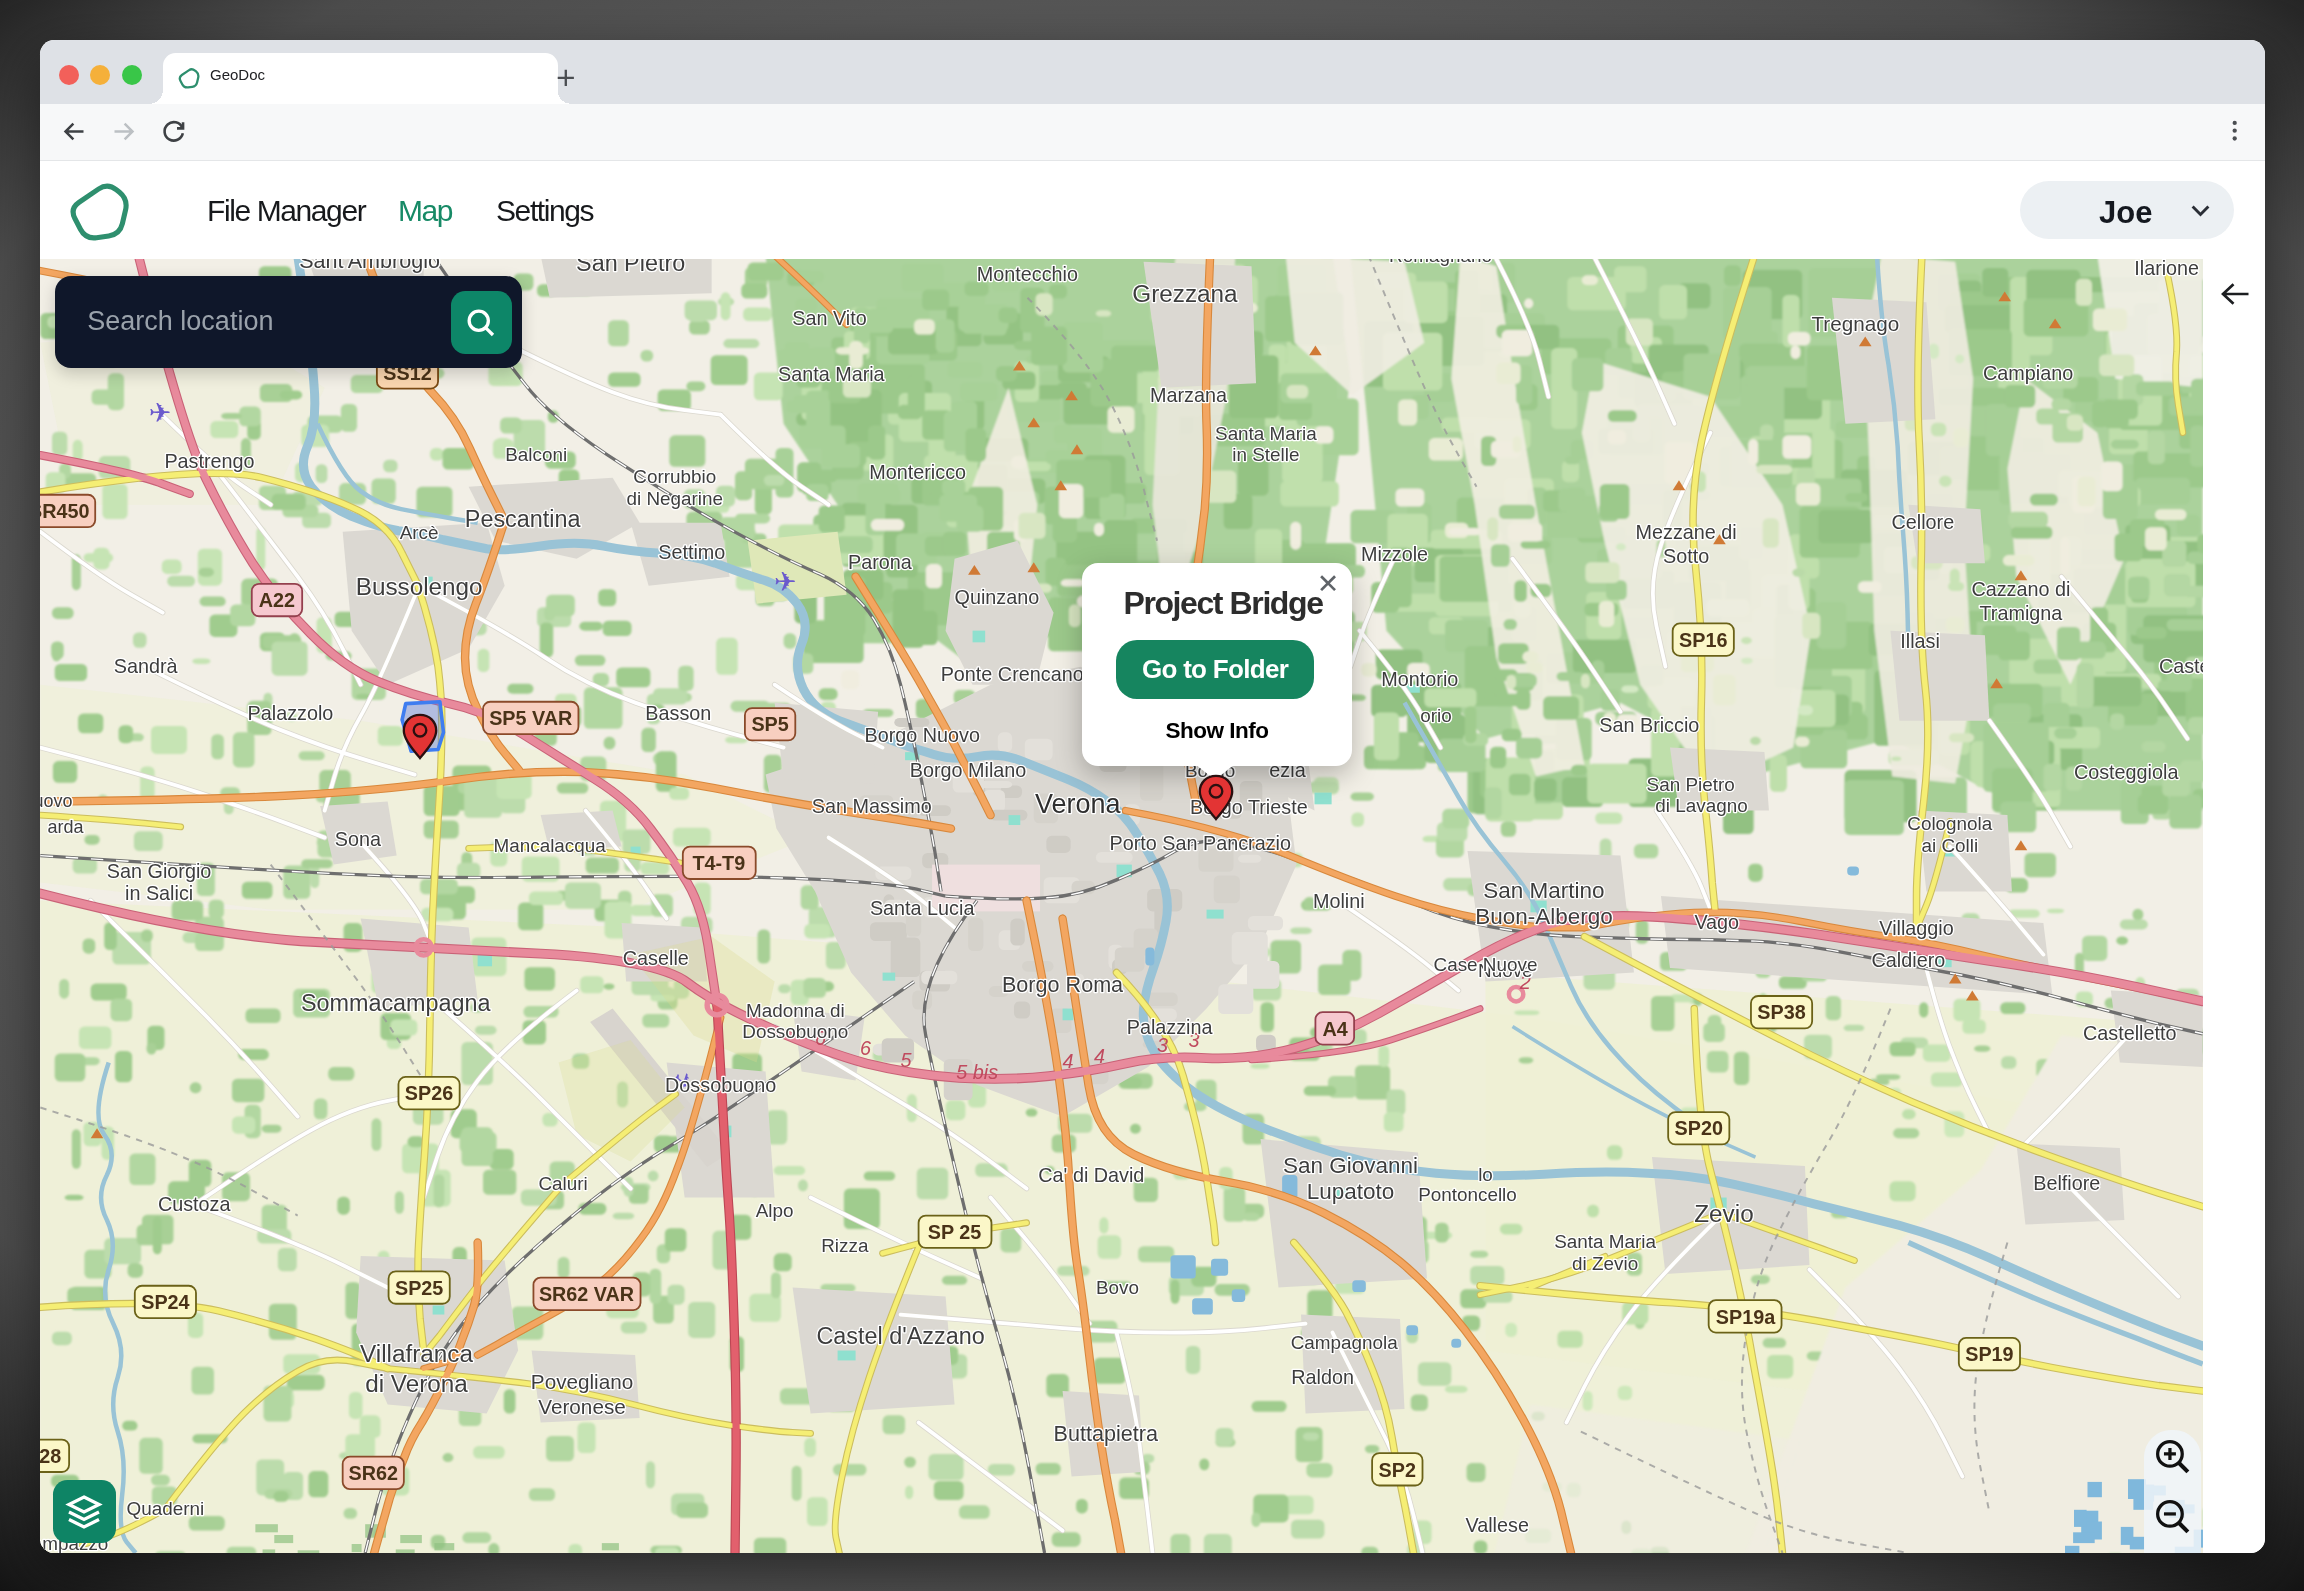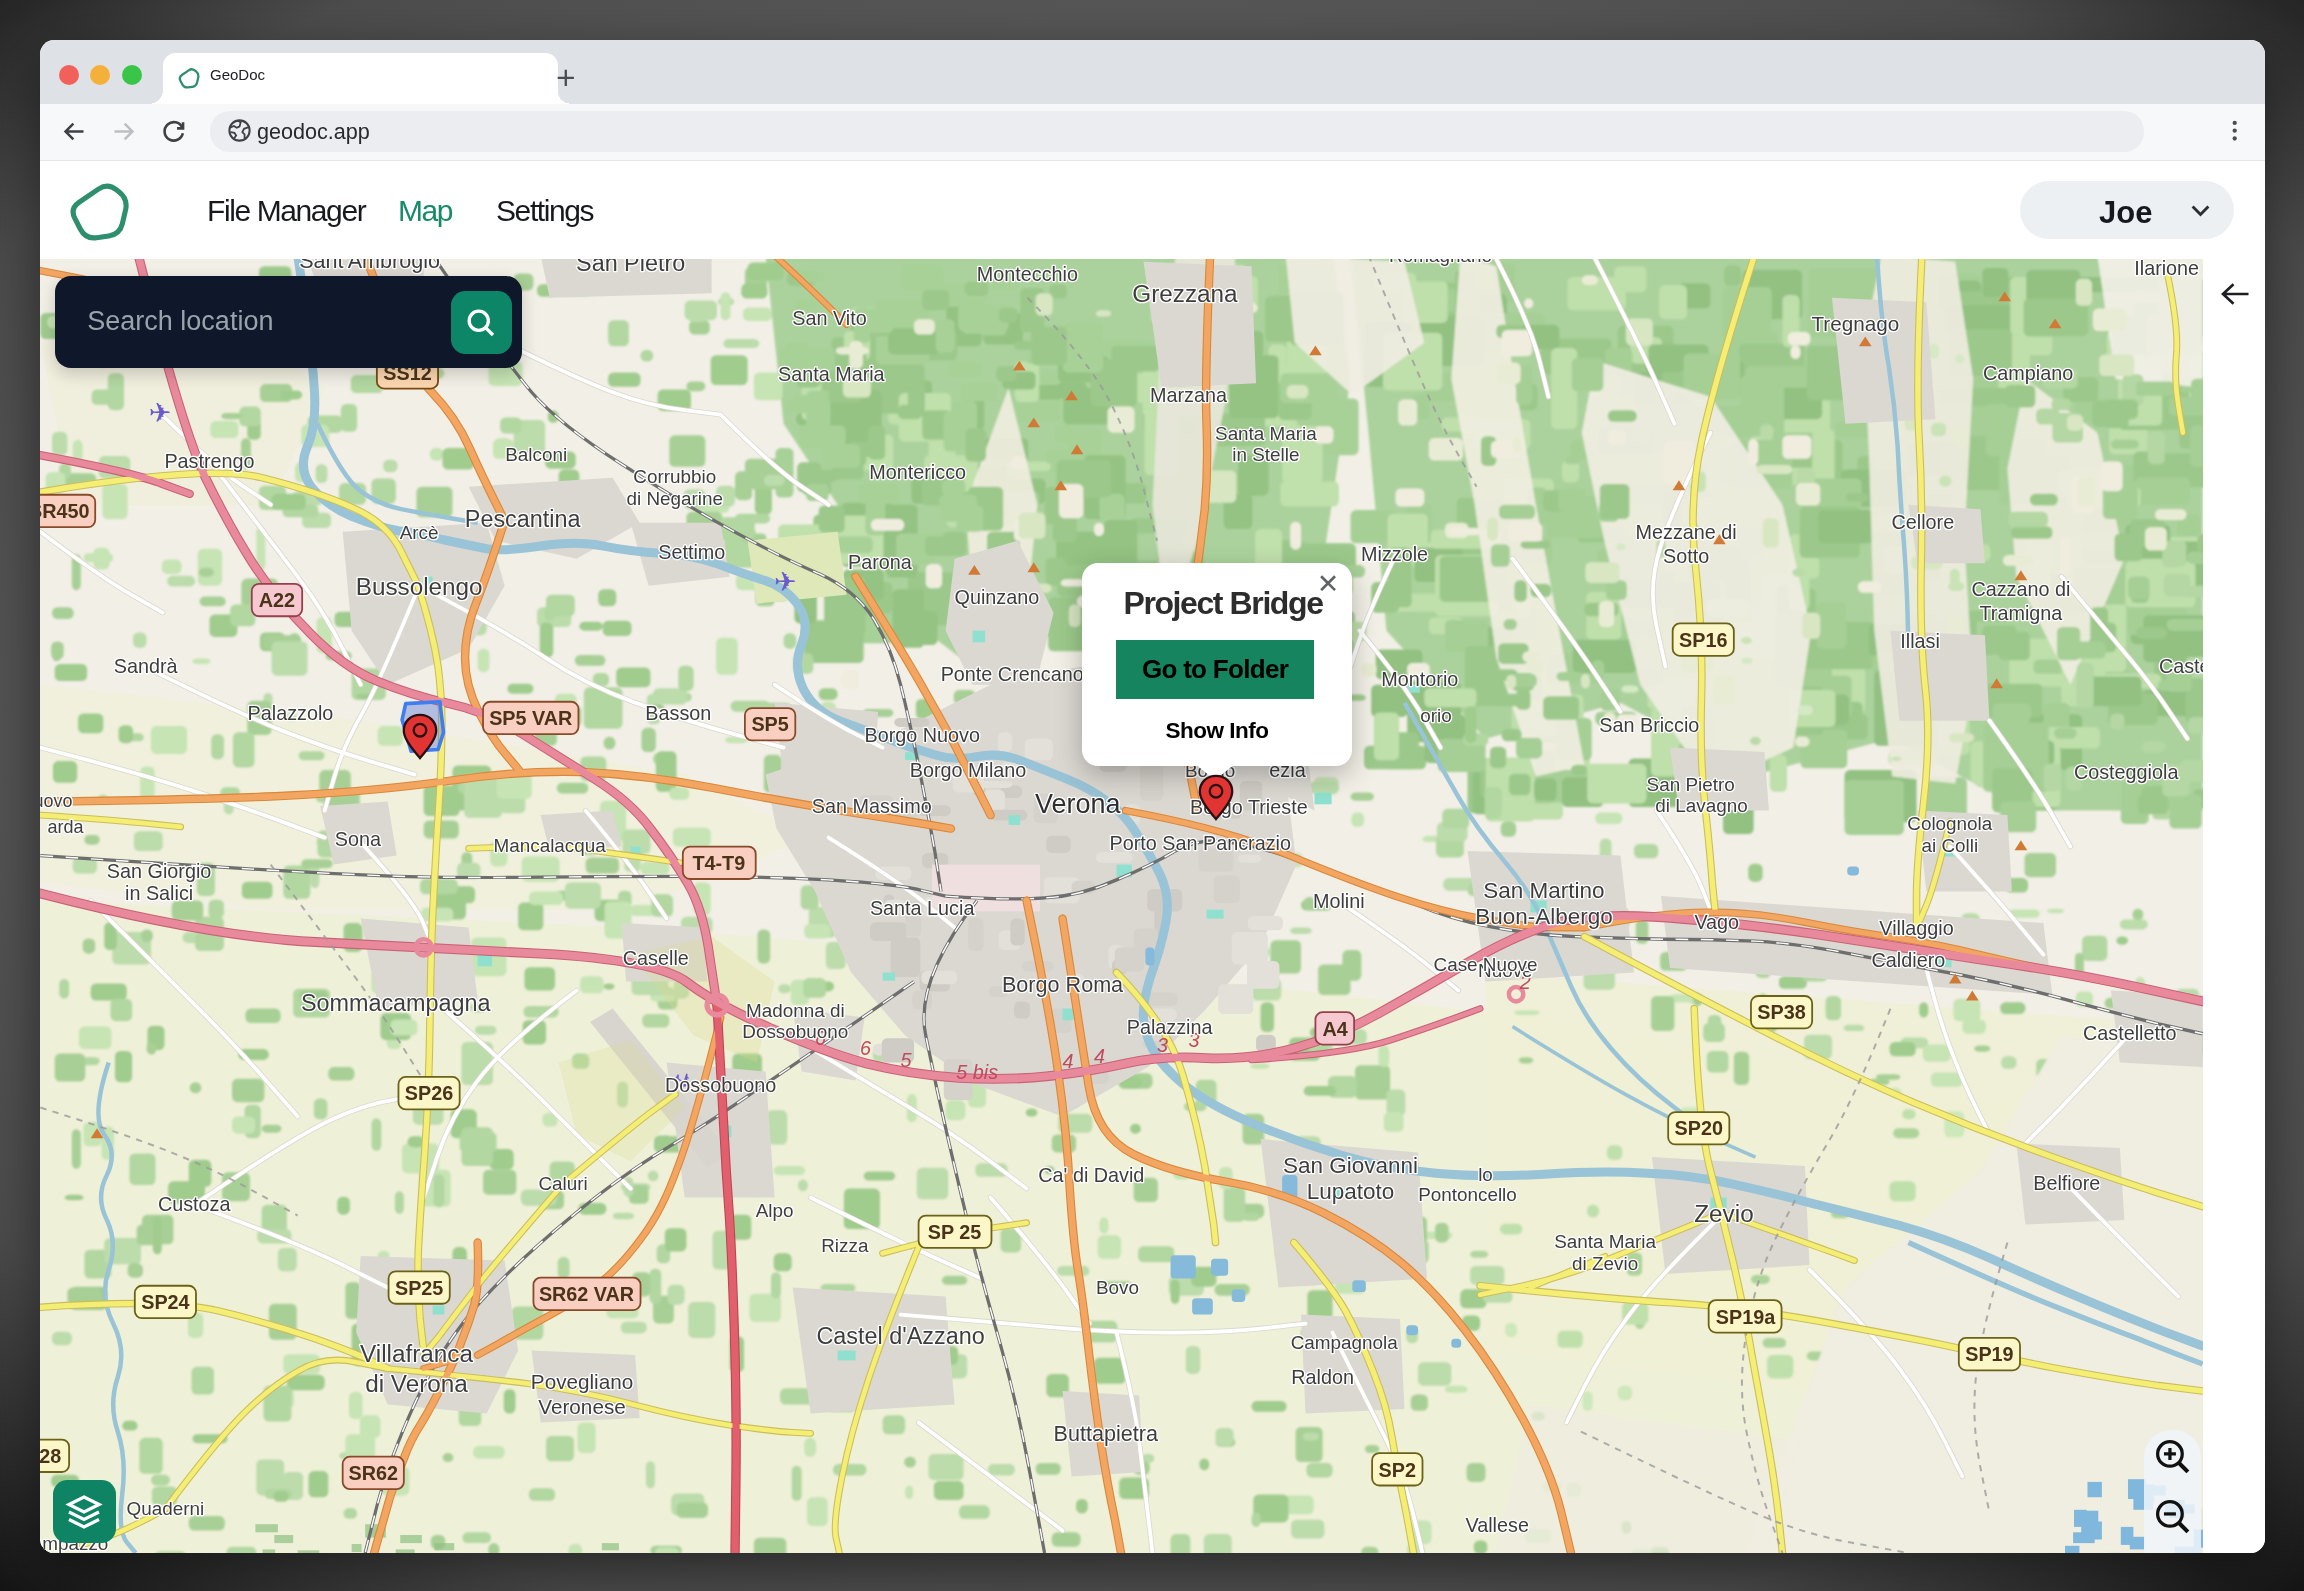--- a/index.html
+++ b/index.html
@@ -34,22 +34,22 @@
 #searchbox { position:absolute; left:15.3px; top:17px; width:467px; height:92px; background:#0f172a; border-radius:16px;
   box-shadow:0 5.4px 16px rgba(0,0,0,0.18); }
 #searchbox .ph { position:absolute; left:32px; top:30px; font-size:27px; color:#9aa2ab; }
 #searchbtn { position:absolute; right:10.8px; top:15.3px; width:61px; height:63px; background:#0d8668; border-radius:14.4px; }
 #popup { position:absolute; left:1042px; top:304px; width:270px; height:203px; background:#fff; border-radius:16px;
   box-shadow:0 9px 27px rgba(0,0,0,0.25); }
 #popup .tail { position:absolute; left:113px; bottom:-14.4px; width:0; height:0;
   border-left:20px solid transparent; border-right:20px solid transparent; border-top:16px solid #fff; }
 #popup h3 { position:absolute; left:0; width:100%; top:21.6px; text-align:center; font-size:32px; letter-spacing:-1.4px; font-weight:bold; color:#2d2d2d;padding-left:12px; }
 #popup .x { position:absolute; right:12.6px; top:5.4px; font-size:27px; color:#5f6368; }
-#gofolder { position:absolute; left:34px; top:77px; width:198px; height:59px; background:#16855f; border-radius:0;
-  color:#000000; font-size:26px; font-weight:bold; text-align:center; line-height:59px; letter-spacing:-0.7px;}
+#gofolder { position:absolute; left:34px; top:77px; width:198px; height:59px; background:#16855f; border-radius:21px;
+  color:#ffffff; font-size:26px; font-weight:bold; text-align:center; line-height:59px; letter-spacing:-0.7px;}
 #showinfo { position:absolute; left:0; width:100%; top:155px; text-align:center; font-size:22.5px; font-weight:bold; letter-spacing:-0.5px; color:#000000; }
 #layersbtn { position:absolute; left:12.6px; top:1221px; width:63px; height:63px; background:#0e8465; border-radius:14.4px; }
 #zoompill { position:absolute; left:2104px; top:1171px; width:57px; height:123px; background:rgba(240,244,249,0.85); border-radius:27px 27px 0 0; }
 </style></head>
 <body>
 <div id="bgvig"></div>
 <div id="win">
   <div id="tabstrip">
     <div class="tl" style="left:19px; background:#f2605a;"></div>
     <div class="tl" style="left:50px; background:#f5b03a;"></div>
@@ -68,27 +68,20 @@
     <svg width="27" height="27" viewBox="0 0 24 24" style="position:absolute;left:21px;top:14.4px;">
         <path d="M20 12 H5 M11 5 L4 12 L11 19" stroke="#3e4145" stroke-width="2.2" fill="none"></path>
       </svg>
     <svg width="27" height="27" viewBox="0 0 24 24" style="position:absolute;left:70px;top:14.4px;">
         <path d="M4 12 H19 M13 5 L20 12 L13 19" stroke="#bcc0c4" stroke-width="2.2" fill="none"></path>
       </svg>
     <svg width="27" height="27" viewBox="0 0 24 24" style="position:absolute;left:120px;top:14.4px;">
         <path d="M19.8 8.6 A8.2 8.2 0 1 0 20.3 13.6" stroke="#3e4145" stroke-width="2.3" fill="none"></path>
         <path d="M20.5 3.8 V9.2 H15.1" stroke="#3e4145" stroke-width="2.3" fill="none"></path>
       </svg>
-    <div id="urlbar">
-      <svg width="27" height="27" viewBox="0 0 24 24" style="position:absolute;left:16px;top:6.3px;">
-        <circle cx="12" cy="12" r="9" fill="none" stroke="#3e4145" stroke-width="1.8"></circle>
-        <path d="M3.6 9.5 L7 8 L9.5 9.5 L12 8.5 L13 5 L11 3.4 M20.2 9 L16 10.5 L14.5 13.5 L16.5 15.5 L16.5 18.5 L18.5 19 M7 19.4 L9 16.5 L7.5 14 L4 13.5" fill="none" stroke="#3e4145" stroke-width="1.6"></path>
-      </svg>
-      <div id="urltext">geodoc.app</div>
-    </div>
     <svg width="23.4" height="23.4" viewBox="0 0 24 24" style="position:absolute;left:2183px;top:15.3px;">
         <circle cx="12" cy="4" r="2.2" fill="#4a4d51"></circle>
         <circle cx="12" cy="12" r="2.2" fill="#4a4d51"></circle>
         <circle cx="12" cy="20" r="2.2" fill="#4a4d51"></circle>
       </svg>
   </div>
   <div id="nav">
     <svg width="67" height="62" viewBox="0 0 72 67" style="position:absolute;left:25px;top:17px;">
       <path d="M36.1,10.8 Q46.0,4.0 55.3,11.6 L58.7,14.4 Q68.0,22.0 65.2,33.7 L61.8,48.3 Q59.0,60.0 47.1,61.6 L33.9,63.4 Q22.0,65.0 16.5,54.3 L10.5,42.7 Q5.0,32.0 14.9,25.2 Z" fill="none" stroke="#2e8f6e" stroke-width="5.5"></path>
     </svg>

